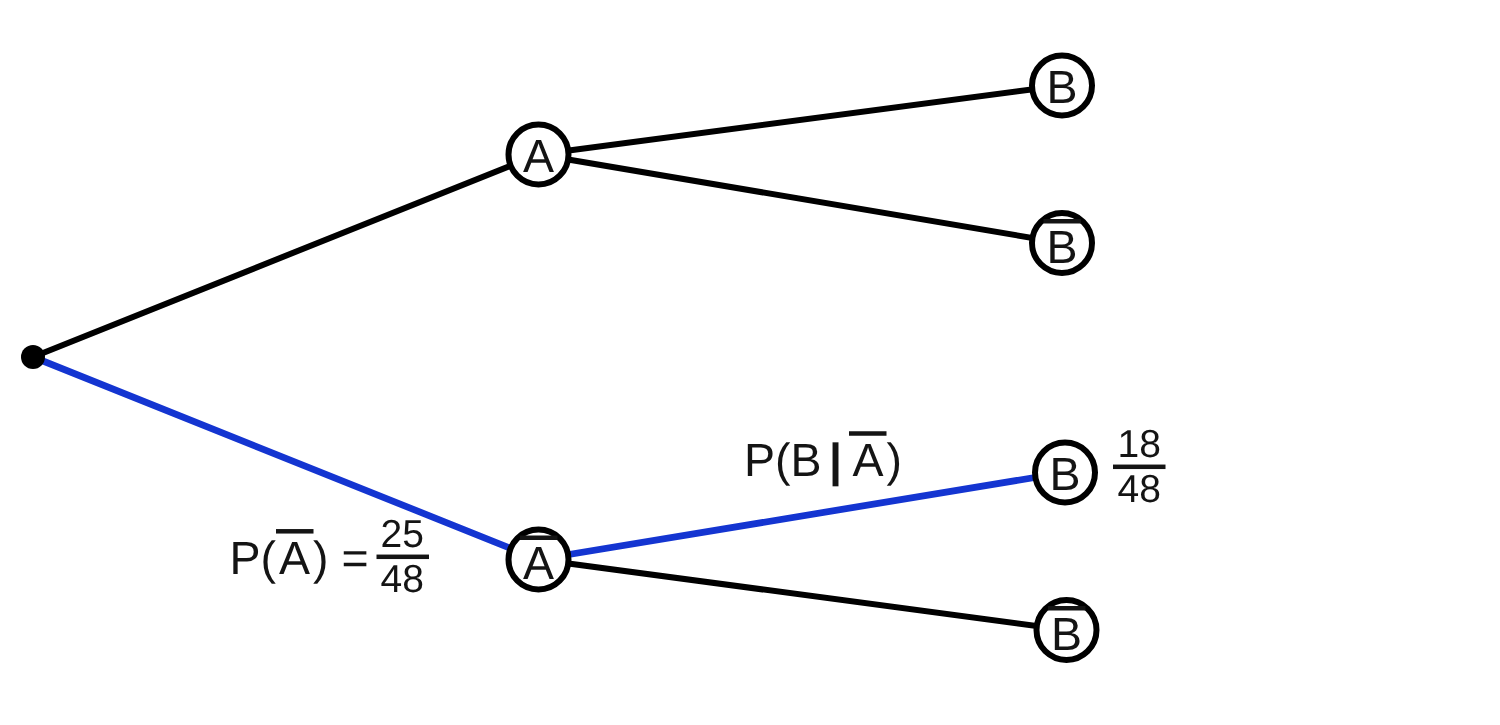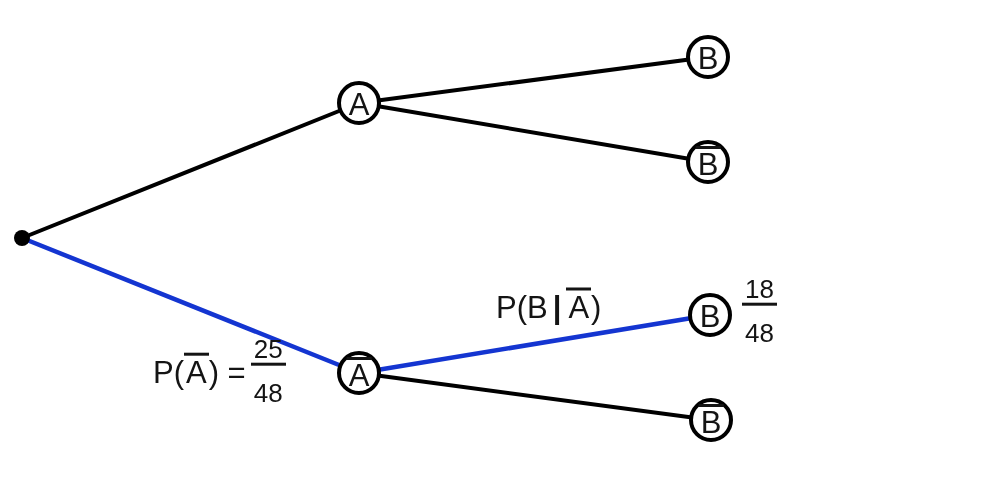--- a/index.html
+++ b/index.html
@@ -45,21 +45,21 @@
   .pipe { padding: 0 5px; font-weight: bold; }
   .frac {
     display: inline-flex;
     flex-direction: column;
     align-items: center;
     margin-left: 5px;
     font-size: 26px;
     line-height: 0.8;
   }
   .frac .num { border-bottom: 3px solid #141414; padding: 2px 3px 3px 3px; }
-  .frac .den { padding-top: 17px; }
+  .frac .den { padding-top: 3px; }
 </style>
 </head>
 <body>
 
 <div class="canvas">
 
   <svg class="layer" width="1000" height="483" viewBox="0 0 1000 483">
     <line class="edge" x1="22" y1="238" x2="359" y2="103"></line>
     <line class="edge hl" x1="22" y1="238" x2="359" y2="373"></line>
     <line class="edge" x1="359" y1="103" x2="708" y2="57"></line>

